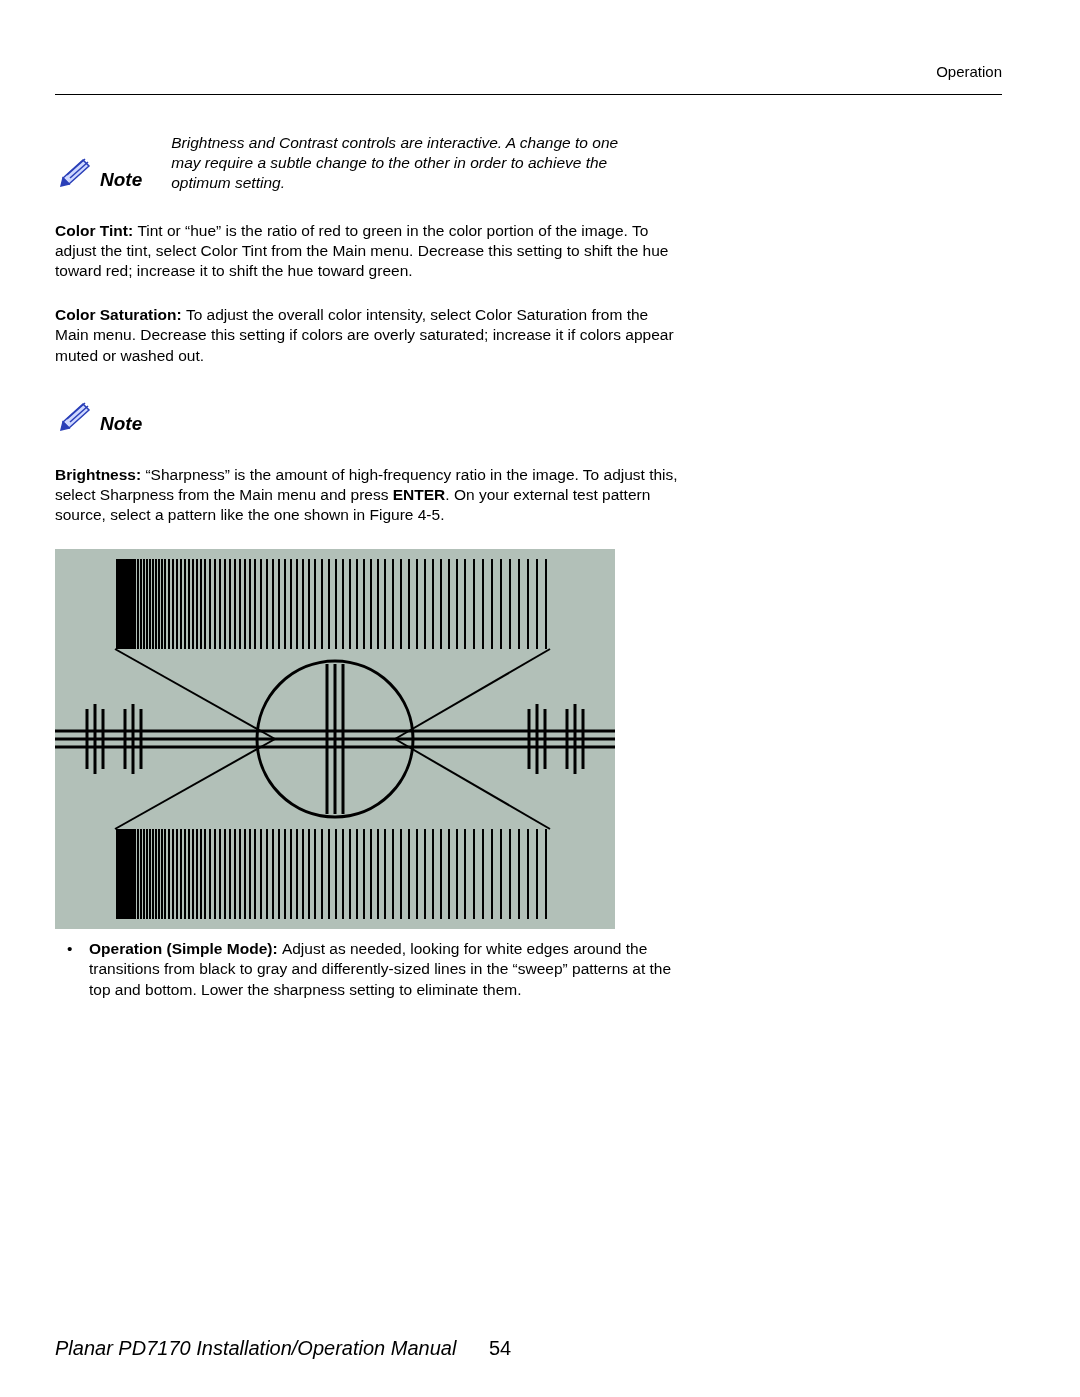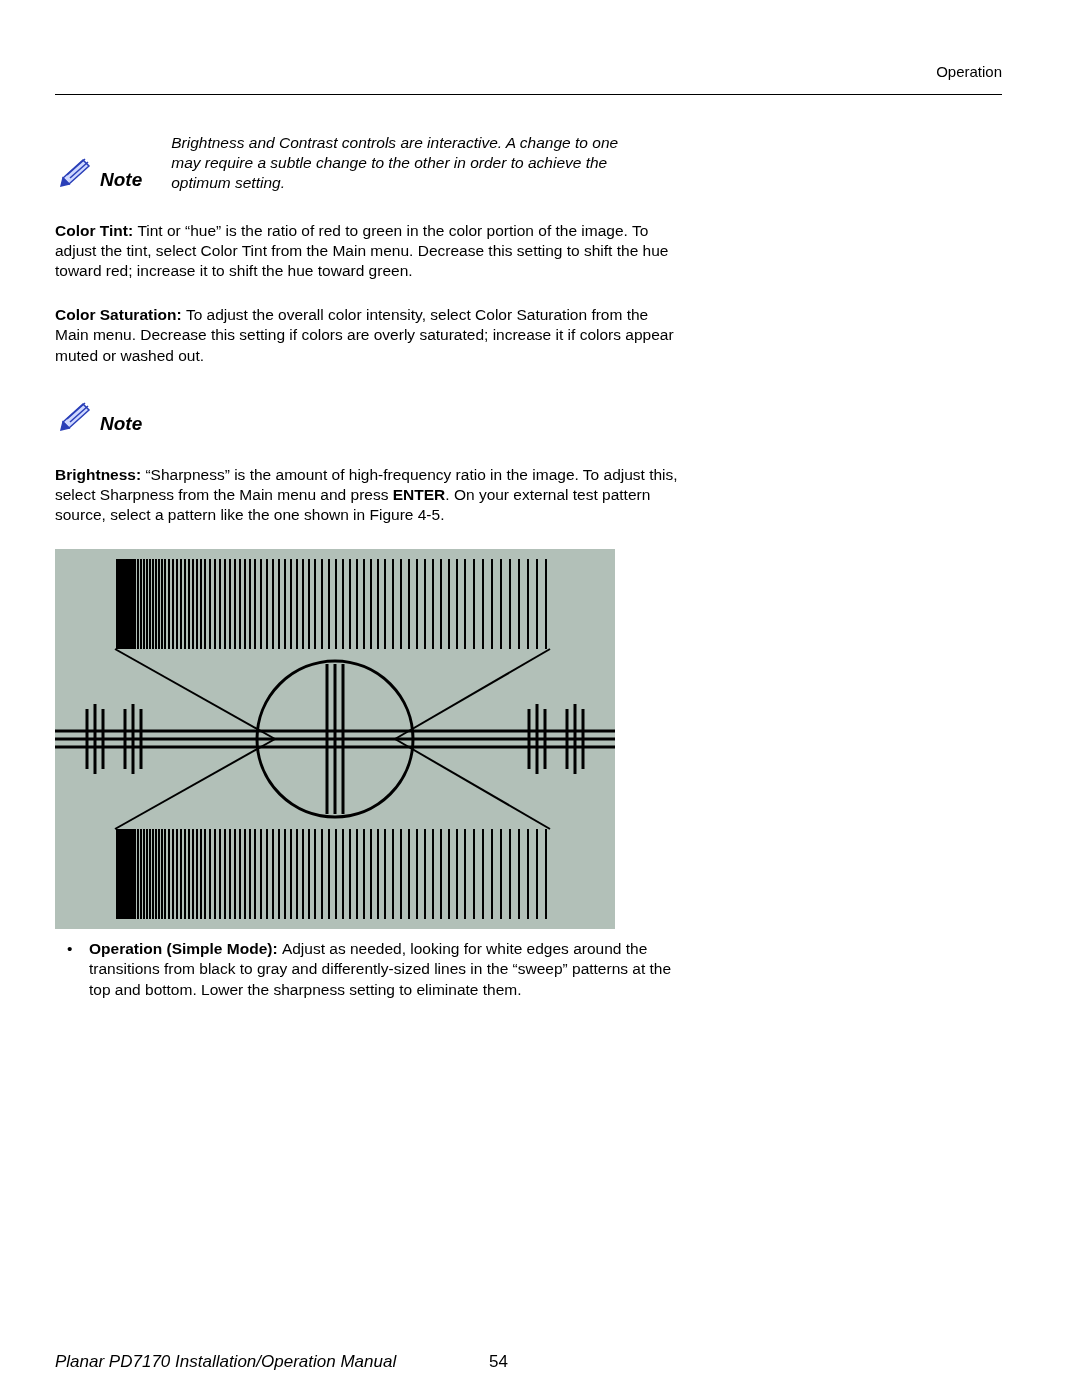--- a/index.html
+++ b/index.html
@@ -63,25 +63,25 @@
     display: flex;
     margin-left: 12px;
     max-width: 620px;
   }
   .bullet-mark {
     width: 22px;
     flex-shrink: 0;
   }
   .footer {
     position: absolute;
-    bottom: 24px;
+    bottom: 36px;
     left: 55px;
     width: 900px;
     font-style: italic;
-    font-size: 17px;
+    font-size: 20px;
   }
   .footer-page {
     position: absolute;
     left: 434px;
     font-style: normal;
   }
   .test-pattern {
     display: block;
     margin-top: 8px;
     margin-bottom: 10px;

